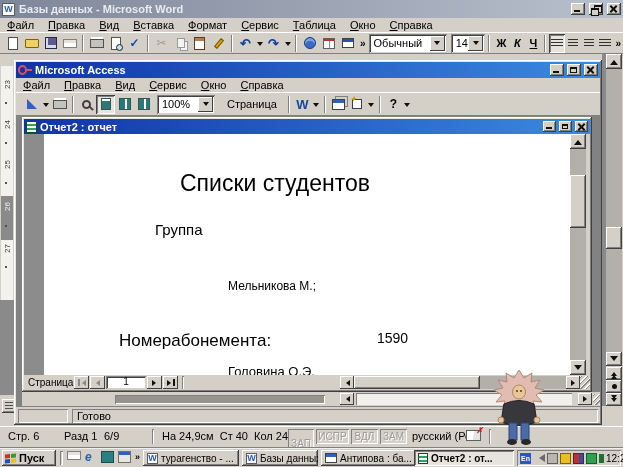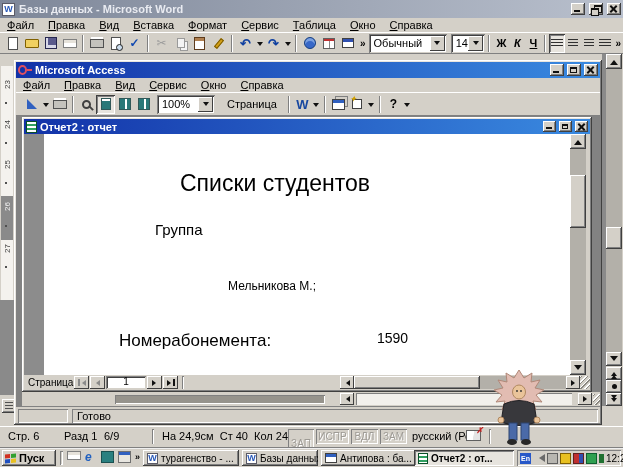--- a/index.html
+++ b/index.html
@@ -313,20 +313,21 @@
 
         <div class="abs" style="left:2px;top:17px;width:566px;height:256px;background:#d4d0c8">
           <div class="abs" style="left:0;top:0;width:20px;height:241px;background:#8c8c8c"></div>
 
           <div class="abs" style="left:20px;top:0;width:526px;height:241px;background:#fff;overflow:hidden">
             <div class="abs" style="left:136px;top:36px;font-size:23px">Списки студентов</div>
             <div class="abs" style="left:111px;top:87px;font-size:15px">Группа</div>
             <div class="abs" style="left:75px;top:197px;font-size:17px">Номерабонемента:</div>
             <div class="abs" style="left:184px;top:145px;font-size:12px">Мельникова М.;</div>
             <div class="abs" style="left:333px;top:196px;font-size:14px">1590</div>
+            <div class="abs" style="left:184px;top:230px;font-size:13px">Головина О.Э.</div>
           </div>
 
           <div class="abs" style="left:546px;top:0;width:16px;height:241px">
             <div class="abs sb c-up" style="left:0;top:0;width:16px;height:15px"></div>
             <div class="abs track" style="left:0;top:15px;width:16px;height:211px"></div>
             <div class="abs b-btn" style="left:0;top:41px;width:16px;height:53px"></div>
             <div class="abs sb c-down" style="left:0;top:226px;width:16px;height:15px"></div>
           </div>
 
           <div class="abs flex" style="left:0;top:241px;width:566px;height:15px;background:#d4d0c8">

